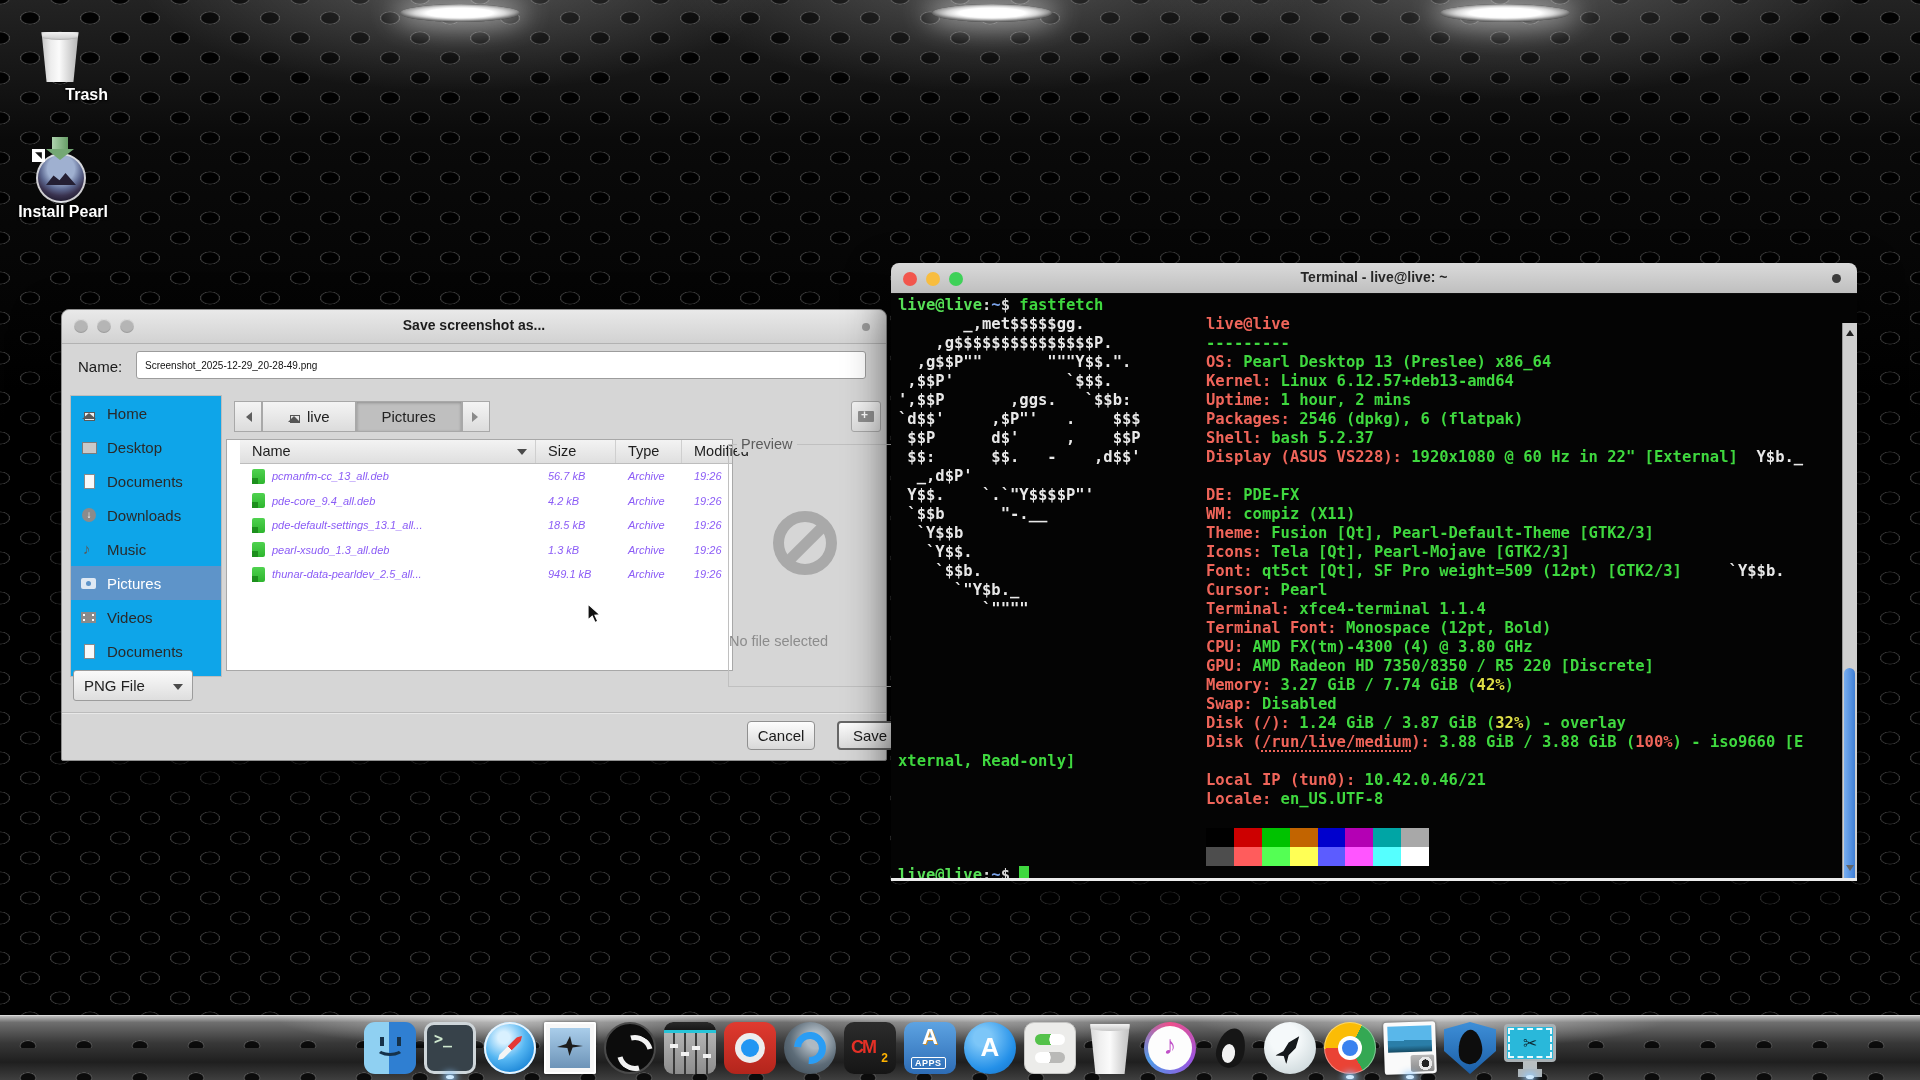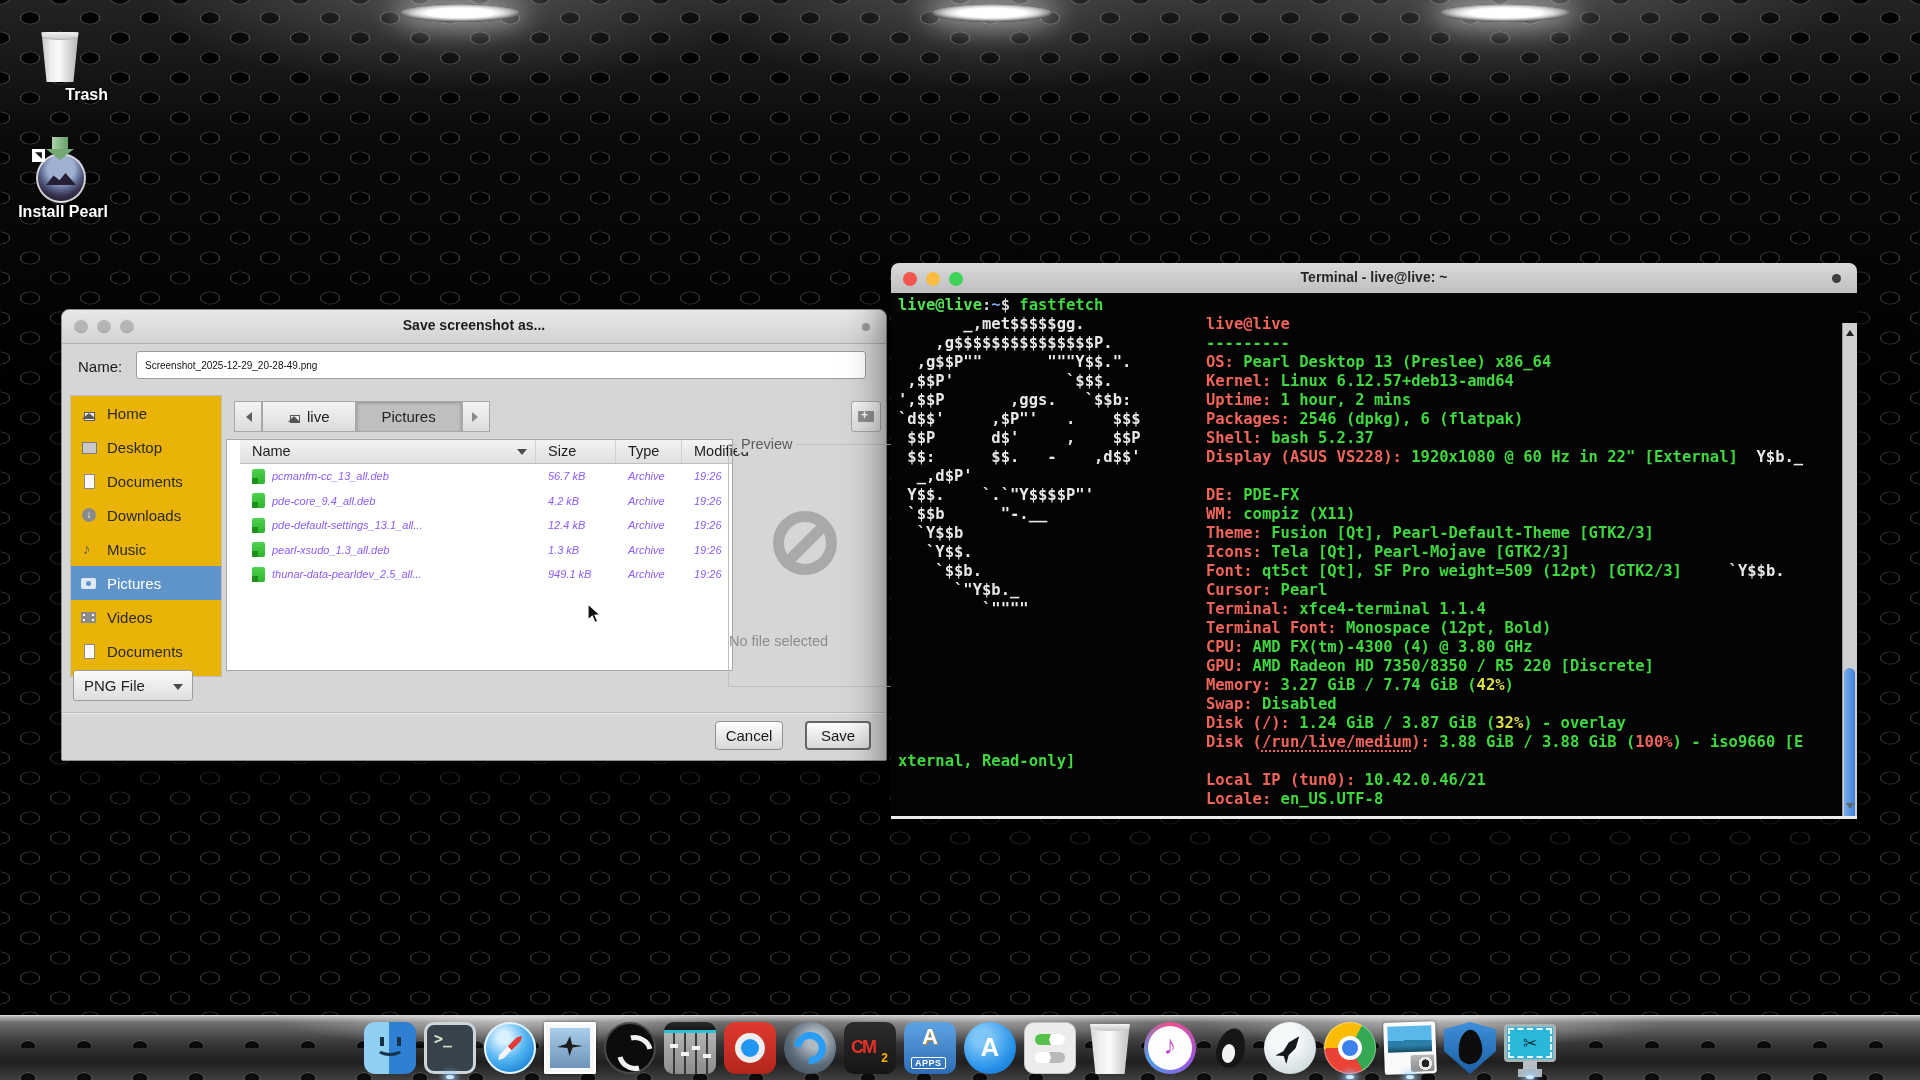--- a/index.html
+++ b/index.html
@@ -44,21 +44,21 @@
     background:linear-gradient(#e9e9e9,#d2d2d2);border-bottom:1px solid #b2b2b2;}
   .tl{position:absolute;top:9px;width:14px;height:14px;border-radius:50%;}
   .tl.gray{background:#b5b5b5;box-shadow:inset 0 1px 1px rgba(255,255,255,.6),inset 0 -1px 1px rgba(0,0,0,.15);}
   .dlg-title{position:absolute;left:0;right:0;top:7px;text-align:center;font-weight:bold;font-size:14px;color:#1c1c1c;}
   .dlg-rdot{position:absolute;right:16px;top:13px;width:8px;height:8px;border-radius:50%;background:#9b9b9b;}
   .name-row{position:absolute;left:0;top:41px;width:100%;height:34px;}
   .name-label{position:absolute;left:16px;top:7px;}
   .name-input{position:absolute;left:74px;top:0;width:730px;height:28px;border:1px solid #9c9c9c;border-radius:3px;
     background:#fff;font-family:"Liberation Sans",sans-serif;font-size:10px;padding:0 8px;box-sizing:border-box;color:#111;}
   
-  .sidebar{position:absolute;left:8px;top:85px;width:150px;height:280px;background:#eab308;
+  .sidebar{position:absolute;left:8px;top:85px;width:150px;height:280px;background:#0ea5e9;
     border:1px solid #bdbdbd;overflow:hidden;}
   .sb-item{position:relative;height:34px;display:flex;align-items:center;gap:9px;padding-left:10px;color:#2a2a2a;}
   .sb-item.sel{background:#5e94c9;color:#fff;}
   .si{width:17px;height:15px;position:relative;flex:0 0 17px;}
   .si-home::before{content:"";position:absolute;left:3px;bottom:0;width:9px;height:7px;border:1.5px solid #5a5a5a;background:#eee;}
   .si-home::after{content:"";position:absolute;left:1px;top:0;border:7px solid transparent;border-bottom:6px solid #5a5a5a;}
   .si-desktop::before{content:"";position:absolute;left:1px;top:2px;width:13px;height:10px;border:1px solid #7c7c7c;background:#c9c9c9;}
   .si-doc::before{content:"";position:absolute;left:3px;top:0;width:9px;height:13px;border:1px solid #8a8a8a;background:#fafafa;}
   .si-down::before{content:"↓";position:absolute;left:1px;top:0;width:14px;height:14px;border-radius:50%;background:#8b8b8b;
     color:#fff;font-size:10px;line-height:14px;text-align:center;}
@@ -103,25 +103,25 @@
   .pv-legend{position:absolute;left:8px;top:-9px;background:#d6d6d6;padding:0 4px;color:#5c5c5c;font-size:14.5px;}
   .pv-slash{position:absolute;left:44px;top:66px;width:64px;height:64px;border:11px solid #a9a9a9;border-radius:50%;box-sizing:border-box;}
   .pv-slash::after{content:"";position:absolute;left:-4px;top:17px;width:50px;height:11px;background:#a9a9a9;transform:rotate(-45deg);}
   .pv-empty{position:absolute;left:0;right:0;top:188px;text-align:left;color:#8c8c8c;font-size:14.5px;}
   
   .ftype{position:absolute;left:11px;top:360px;width:120px;height:31px;border:1px solid #9c9c9c;border-radius:3px;
     background:linear-gradient(#fafafa,#dedede);display:flex;align-items:center;padding-left:10px;box-sizing:border-box;color:#222;}
   .ftype .caret{position:absolute;right:9px;top:13px;width:0;height:0;border:5px solid transparent;border-top:6px solid #4a4a4a;}
   .btm-sep{position:absolute;left:0;top:402px;width:100%;height:1px;background:#bcbcbc;box-shadow:0 1px 0 #e8e8e8;}
   .dbtn{position:absolute;top:411px;height:29px;border-radius:4px;background:linear-gradient(#fdfdfd,#d8d8d8);
-    font-family:"Liberation Sans",sans-serif;font-size:15px;color:#1a1a1a;}
+    font-family:"Liberation Sans",sans-serif;font-size:15px;color:#1a1a1a;margin-left:32px;}
   .dbtn.cancel{left:653px;width:68px;border:1px solid #909090;}
   .dbtn.save{left:743px;width:66px;border:2px solid #666;}
   
-  #terminal{position:absolute;left:891px;top:263px;width:966px;height:556px;border-radius:8px 8px 0 0;
+  #terminal{position:absolute;left:891px;top:263px;width:966px;height:618px;border-radius:8px 8px 0 0;
     box-shadow:0 18px 44px rgba(0,0,0,.65);background:#0a0a0a;border-bottom:3px solid #ececec;box-sizing:border-box;}
   .t-titlebar{position:relative;height:30px;border-radius:8px 8px 0 0;background:linear-gradient(#dadada,#bfbfbf);
     border-bottom:1px solid #9e9e9e;}
   .tl.red{background:#f2564d;} .tl.yellow{background:#f8bd3f;} .tl.green{background:#3fd158;}
   .t-title{position:absolute;left:0;right:0;top:6px;text-align:center;font-weight:bold;font-size:14px;color:#262626;}
   .t-rdot{position:absolute;right:16px;top:11px;width:9px;height:9px;border-radius:50%;background:#3c3c3c;}
   .t-body{position:absolute;left:0;top:30px;right:0;bottom:0;background:rgba(4,4,4,.94);overflow:hidden;}
   .t-text{position:absolute;left:7px;top:3px;font-family:"DejaVu Sans Mono",monospace;font-size:15.5px;font-weight:bold;
     line-height:19px;white-space:pre;color:#d6d6d6;}
   .t-text .P{color:#56e056;} .t-text .D{color:#d6d6d6;} .t-text .B{color:#7aa2e8;}
@@ -342,21 +342,21 @@
           </div>
           <div class="fcell">4.2 kB</div>
           <div class="fcell">Archive</div>
           <div class="fcell">19:26</div>
         </div>
         <div class="frow">
           <div class="fcell fname">
             <span class="pkg"></span>
             <span>pde-default-settings_13.1_all...</span>
           </div>
-          <div class="fcell">12.4 kB</div>
+          <div class="fcell">18.5 kB</div>
           <div class="fcell">Archive</div>
           <div class="fcell">19:26</div>
         </div>
         <div class="frow">
           <div class="fcell fname">
             <span class="pkg"></span>
             <span>pearl-xsudo_1.3_all.deb</span>
           </div>
           <div class="fcell">1.3 kB</div>
           <div class="fcell">Archive</div>

